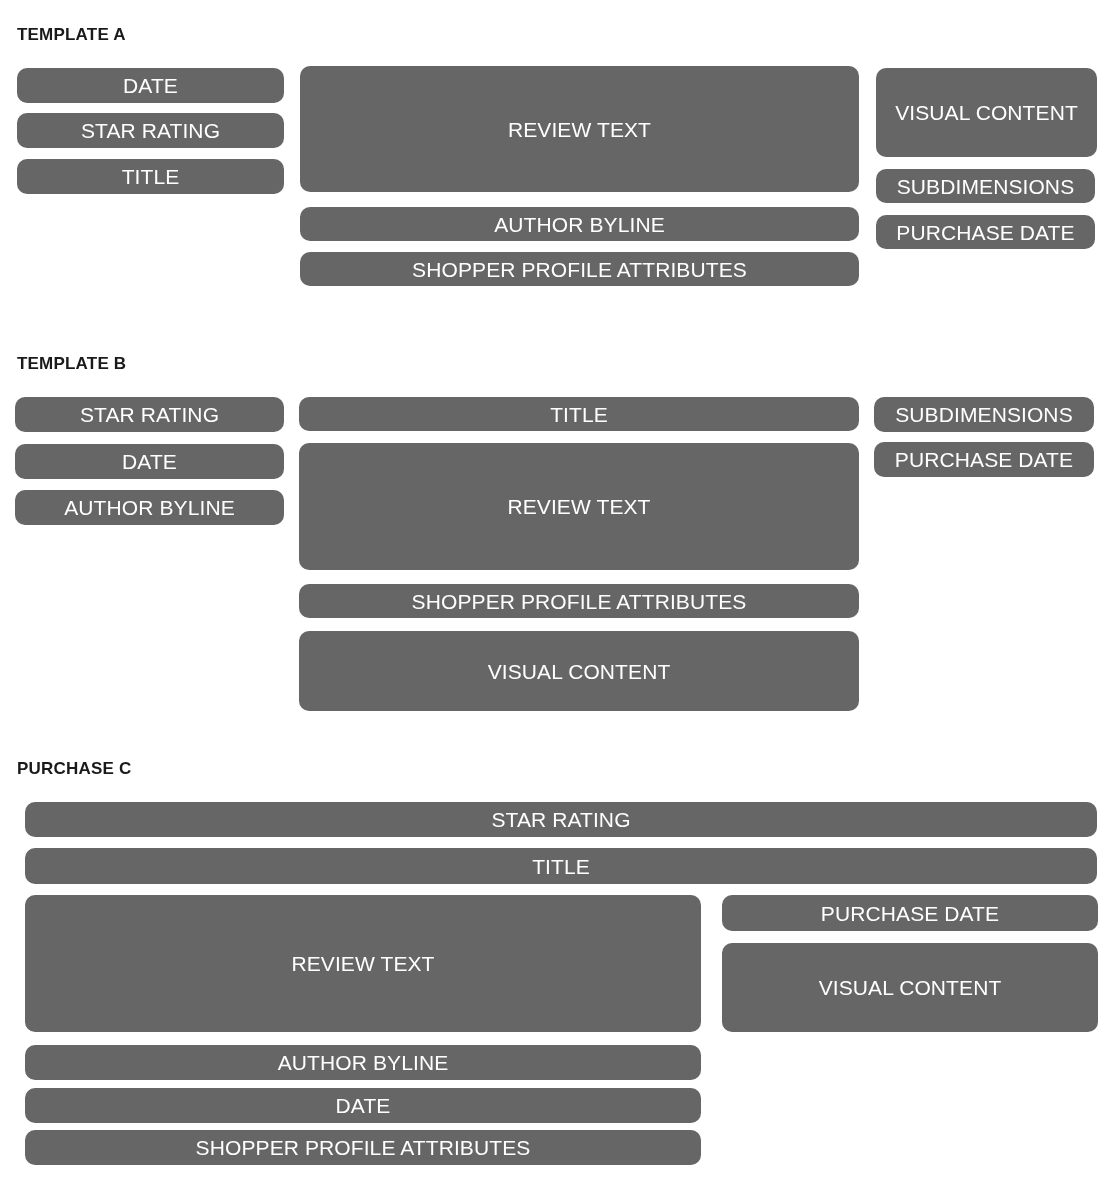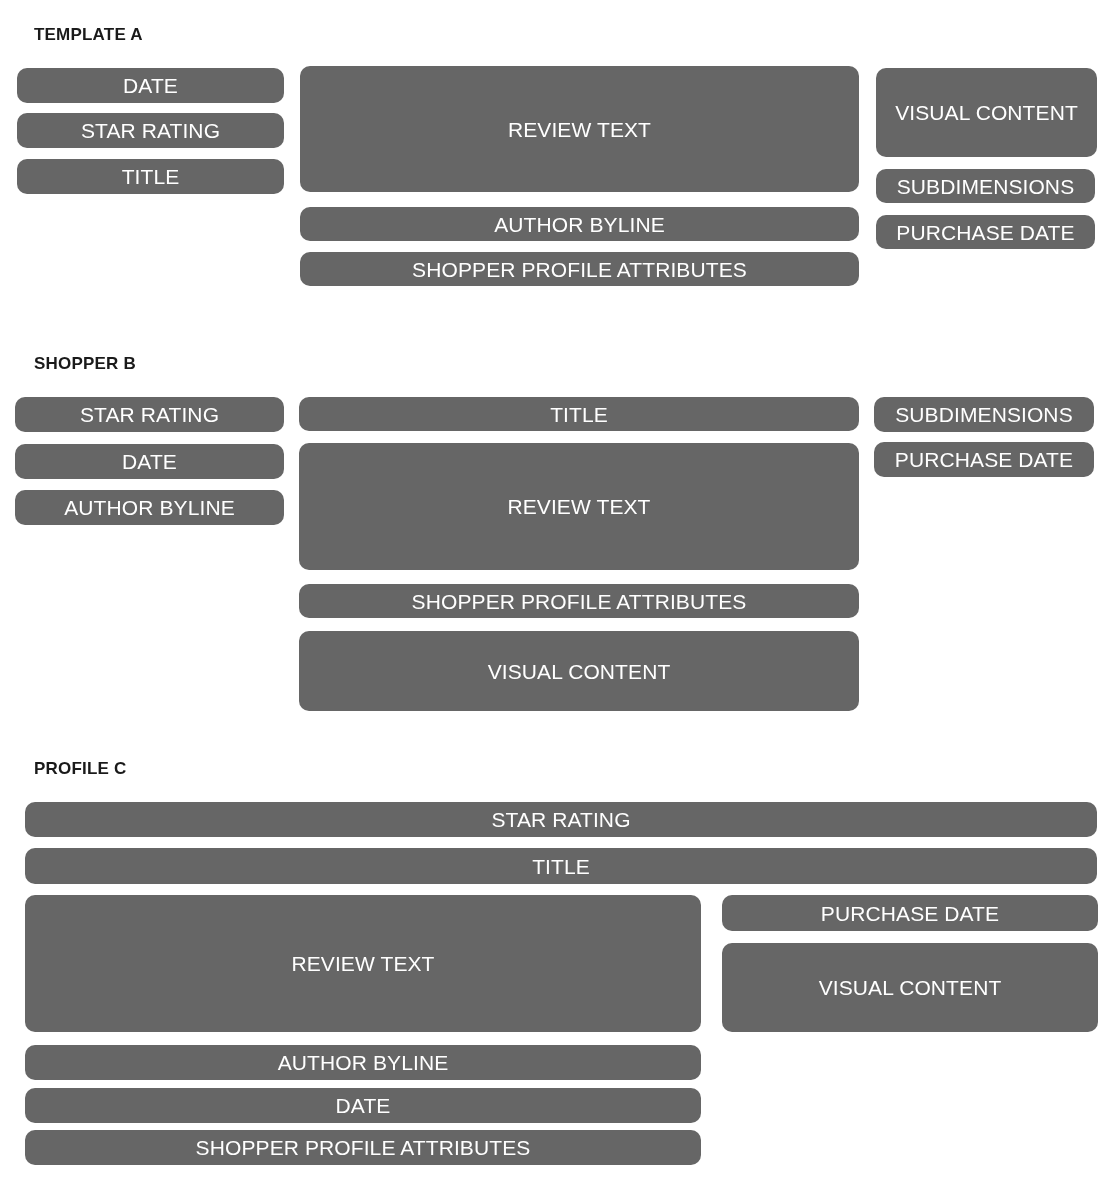--- a/index.html
+++ b/index.html
@@ -25,21 +25,20 @@
   }
   .template-heading {
     position: absolute;
     font-family: "Liberation Sans", sans-serif;
     font-size: 17px;
     font-weight: bold;
     color: #1a1a1a;
     letter-spacing: 0.2px;
     white-space: nowrap;
     line-height: 1;
-    margin-left: 17px;
   }
   .block {
     position: absolute;
     background: #666666;
     border-radius: 10px;
     display: flex;
     align-items: center;
     justify-content: center;
     box-sizing: border-box;
   }
@@ -82,21 +81,21 @@
         <span class="block-label" style="color: rgb(255, 255, 255);">VISUAL CONTENT</span>
       </div>
       <div class="block" style="left: 876px; top: 169px; width: 219px; height: 34px; background: rgb(102, 102, 102);">
         <span class="block-label" style="color: rgb(255, 255, 255);">SUBDIMENSIONS</span>
       </div>
       <div class="block" style="left: 876px; top: 215px; width: 219px; height: 34px; background: rgb(102, 102, 102);">
         <span class="block-label" style="color: rgb(255, 255, 255);">PURCHASE DATE</span>
       </div>
     </div>
     <div class="template-section" style="left: 0px; top: 0px; width: 1118px; height: 1180px;">
-      <div class="template-heading" style="left: 17px; top: 355px;">SHOPPER B</div>
+      <div class="template-heading" style="left: 17px; top: 355px;">TEMPLATE B</div>
       <div class="block" style="left: 15px; top: 397px; width: 269px; height: 35px; background: rgb(102, 102, 102);">
         <span class="block-label" style="color: rgb(255, 255, 255);">STAR RATING</span>
       </div>
       <div class="block" style="left: 15px; top: 444px; width: 269px; height: 35px; background: rgb(102, 102, 102);">
         <span class="block-label" style="color: rgb(255, 255, 255);">DATE</span>
       </div>
       <div class="block" style="left: 15px; top: 490px; width: 269px; height: 35px; background: rgb(102, 102, 102);">
         <span class="block-label" style="color: rgb(255, 255, 255);">AUTHOR BYLINE</span>
       </div>
       <div class="block" style="left: 299px; top: 397px; width: 560px; height: 34px; background: rgb(102, 102, 102);">
@@ -112,21 +111,21 @@
         <span class="block-label" style="color: rgb(255, 255, 255);">VISUAL CONTENT</span>
       </div>
       <div class="block" style="left: 874px; top: 397px; width: 220px; height: 35px; background: rgb(102, 102, 102);">
         <span class="block-label" style="color: rgb(255, 255, 255);">SUBDIMENSIONS</span>
       </div>
       <div class="block" style="left: 874px; top: 442px; width: 220px; height: 35px; background: rgb(102, 102, 102);">
         <span class="block-label" style="color: rgb(255, 255, 255);">PURCHASE DATE</span>
       </div>
     </div>
     <div class="template-section" style="left: 0px; top: 0px; width: 1118px; height: 1180px;">
-      <div class="template-heading" style="left: 17px; top: 760px;">PROFILE C</div>
+      <div class="template-heading" style="left: 17px; top: 760px;">PURCHASE C</div>
       <div class="block" style="left: 25px; top: 802px; width: 1072px; height: 35px; background: rgb(102, 102, 102);">
         <span class="block-label" style="color: rgb(255, 255, 255);">STAR RATING</span>
       </div>
       <div class="block" style="left: 25px; top: 848px; width: 1072px; height: 36px; background: rgb(102, 102, 102);">
         <span class="block-label" style="color: rgb(255, 255, 255);">TITLE</span>
       </div>
       <div class="block" style="left: 25px; top: 895px; width: 676px; height: 137px; background: rgb(102, 102, 102);">
         <span class="block-label" style="color: rgb(255, 255, 255);">REVIEW TEXT</span>
       </div>
       <div class="block" style="left: 722px; top: 895px; width: 376px; height: 36px; background: rgb(102, 102, 102);">

